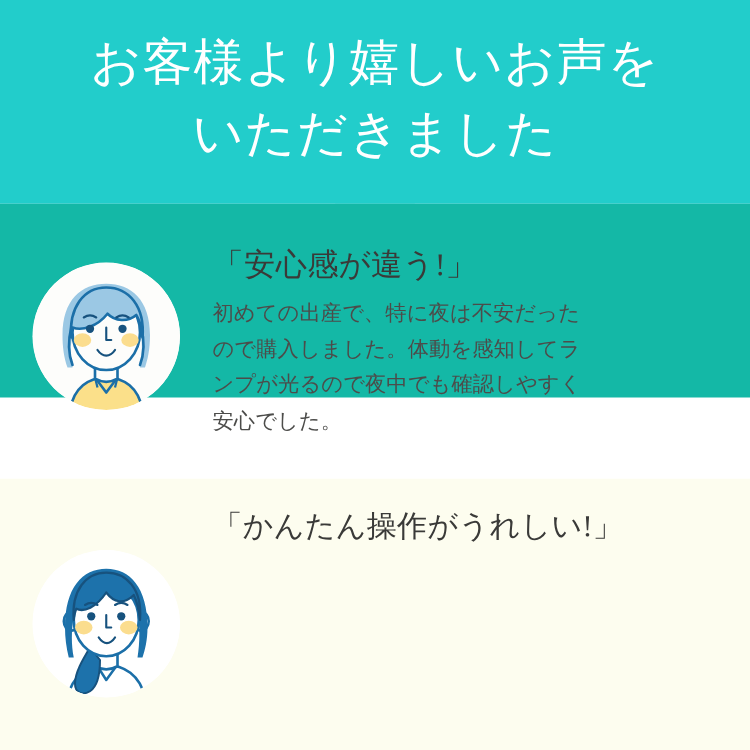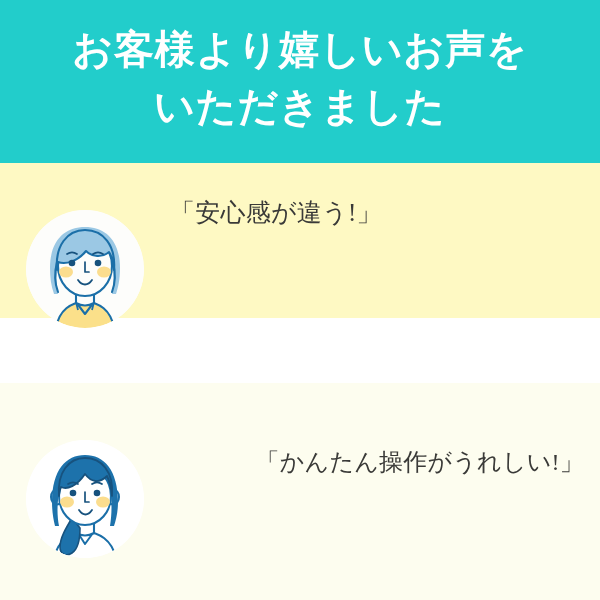--- a/index.html
+++ b/index.html
@@ -38,21 +38,21 @@
     left: 0;
     top: 0;
     width: 600px;
     padding: 22px 40px 0 40px;
     box-sizing: border-box;
     color: #ffffff;
     font-family: "Liberation Serif", "DejaVu Serif", serif;
     font-size: 40px;
     line-height: 1.42;
     letter-spacing: 0.02em;
-    font-weight: 700;
+    font-weight: 400;
     text-align: center;
     white-space: pre-line;
   }
   .header-notch {
     position: absolute;
     left: 268px;
     top: 163px;
     width: 0;
     height: 0;
     border-left: 32px solid transparent;
@@ -65,21 +65,21 @@
     position: absolute;
     left: 0;
     width: 600px;
     box-sizing: border-box;
     display: flex;
     align-items: flex-start;
   }
   .band-one {
     top: 163px;
     height: 155px;
-    background: #fef9c3;
+    background: #14b8a6;
   }
   .band-two {
     top: 383px;
     height: 217px;
     background: #fdfdef;
   }
 
   .avatar-wrap {
     flex: 0 0 auto;
     width: 170px;
@@ -98,21 +98,21 @@
     position: relative;
   }
   .band-two .avatar { background: #ffffff; }
   .avatar svg { display: block; width: 118px; height: 118px; }
 
   .content {
     flex: 1 1 auto;
     padding-right: 16px;
   }
   .band-one .content { padding-top: 34px; }
-  .band-two .content { padding-top: 64px; text-align: right; }
+  .band-two .content { padding-top: 24px; }
 
   .quote-heading {
     margin: 0 0 9px 0;
     color: #3a3a38;
     font-family: "Liberation Serif", "DejaVu Serif", serif;
     font-size: 25px;
     line-height: 1.25;
     font-weight: 400;
     letter-spacing: 0.01em;
   }
@@ -178,20 +178,24 @@
 
             <path d="M59 52 L59 62 L63 62" fill="none" stroke="#17527e" stroke-width="1.7" stroke-linecap="round" stroke-linejoin="round"></path>
 
             <path d="M52 70 C56 76 62 76 66 70" fill="none" stroke="#17527e" stroke-width="1.8" stroke-linecap="round"></path>
           </g>
         </svg>
       </div>
     </div>
     <div class="content">
       <h2 class="quote-heading">「安心感が違う!」</h2>
+      <p class="quote-body">初めての出産で、特に夜は不安だった
+ので購入しました。体動を感知してラ
+ンプが光るので夜中でも確認しやすく
+安心でした。</p>
     </div>
   </div>
 
   <div class="band band-two">
     <div class="avatar-wrap">
       <div class="avatar">
         <svg viewBox="0 0 118 118" xmlns="http://www.w3.org/2000/svg">
           <defs>
             <clipPath id="clipB">
                 <circle cx="59" cy="59" r="59"></circle>

